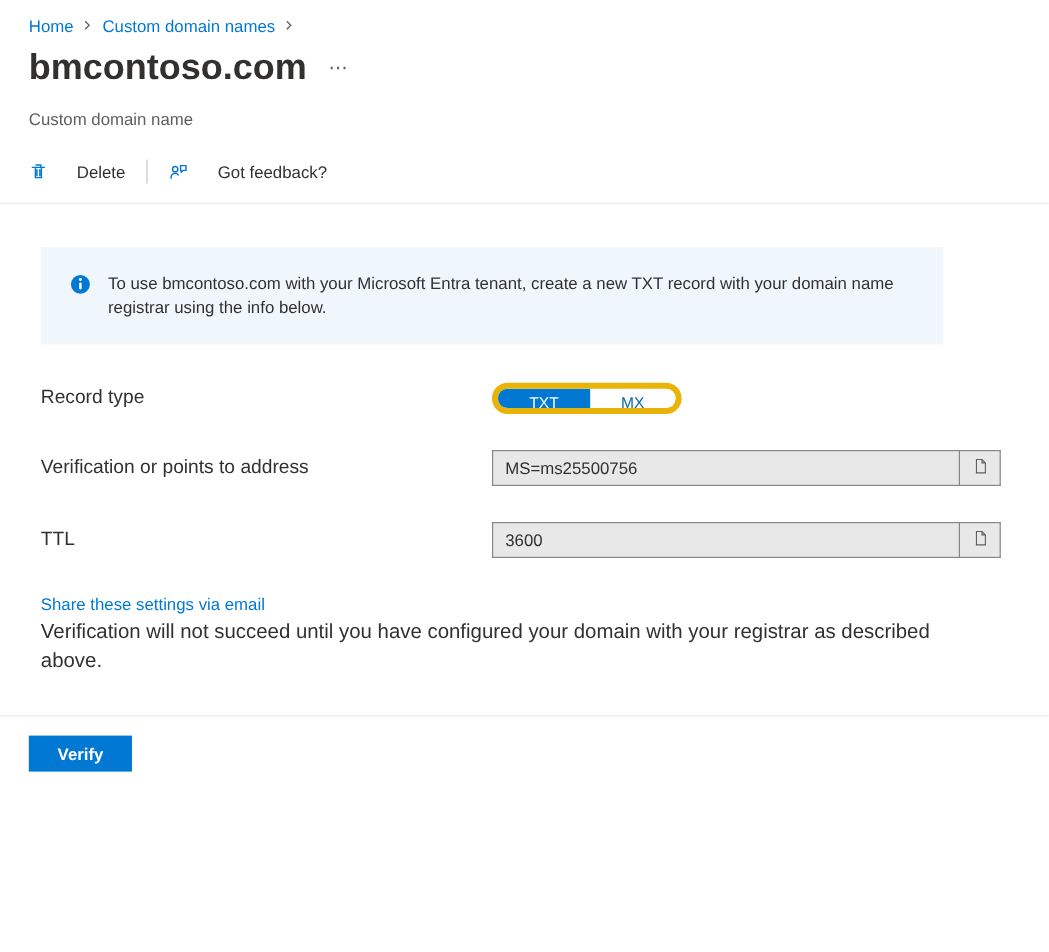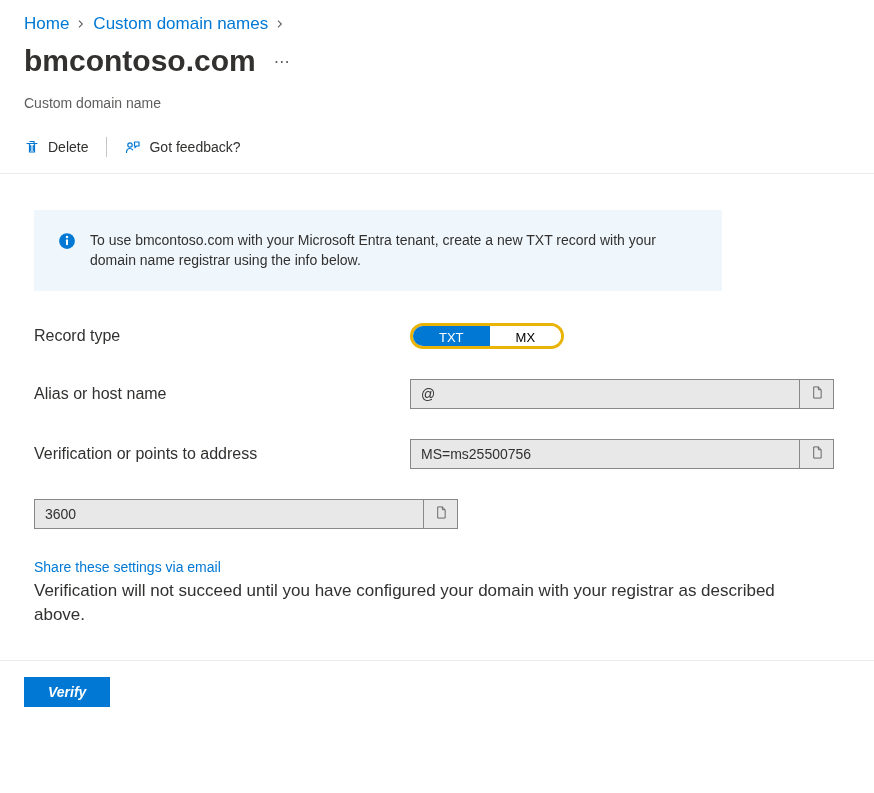--- a/index.html
+++ b/index.html
@@ -11,21 +11,21 @@
       width: 874px;
       padding: 0;
     }
 
     
     .breadcrumb {
       display: flex;
       align-items: center;
       gap: 8px;
       padding: 14px 24px 10px 24px;
-      font-size: 17px;
+      font-size: 14px;
     }
     .breadcrumb a {
       color: #0078d4;
       text-decoration: none;
       cursor: pointer;
     }
     .breadcrumb-sep {
       color: #605e5c;
       font-size: 11px;
     }
@@ -60,21 +60,21 @@
     
     .toolbar {
       display: flex;
       align-items: center;
       padding: 20px 24px 14px 24px;
       gap: 0;
     }
     .toolbar-btn {
       display: flex;
       align-items: center;
-      gap: 8px;
+      gap: 24px;
       background: none;
       border: none;
       font-size: 14px;
       color: #323130;
       cursor: pointer;
       padding: 4px 0;
       font-family: inherit;
     }
     .toolbar-divider {
       width: 1px;
@@ -103,21 +103,21 @@
       padding: 36px 24px 0 0;
     }
 
     
     .info-banner {
       background: #eff6fc;
       display: flex;
       gap: 14px;
       padding: 20px 24px;
       margin: 0 0 32px 34px;
-      width: 688px;
+      width: 752px;
     }
     .info-icon {
       flex: 0 0 auto;
       width: 18px;
       height: 18px;
       margin-top: 2px;
     }
     .info-text {
       font-size: 14px;
       color: #323130;
@@ -132,34 +132,34 @@
     }
     .form-label {
       width: 376px;
       font-size: 16px;
       color: #323130;
     }
 
     
     .segmented {
       display: inline-flex;
-      border: 3px solid #eab308;
+      border: 5px solid #eab308;
       border-radius: 14px;
       overflow: hidden;
       height: 26px;
     }
     .segmented-opt {
       border: none;
       background: #fff;
       padding: 0 26px;
       font-size: 13px;
       font-family: inherit;
       cursor: pointer;
       line-height: 24px;
-      color: #000000;
+      color: #0369a1;
     }
     .segmented-opt.active {
       background: #0078d4;
       color: #fff;
     }
 
     
     .ro-field {
       display: flex;
       align-items: stretch;
@@ -212,21 +212,20 @@
     }
     .primary-btn {
       background: #0078d4;
       color: #fff;
       border: none;
       font-size: 14px;
       font-weight: 600;
       padding: 7px 24px;
       cursor: pointer;
       font-family: inherit;
-      font-style: italic;
     }
   </style>
 </head>
 <body>
 
 <nav class="breadcrumb">
   <a>Home</a>
   <span class="breadcrumb-sep">
     <svg width="8" height="8" viewBox="0 0 8 12">
         <path d="M1 1 L6 6 L1 11" stroke="#605e5c" stroke-width="1.6" fill="none"></path>
@@ -286,49 +285,37 @@
   </div>
 
   <div class="form-row">
     <div class="form-label">Record type</div>
     <div class="segmented">
       <button class="segmented-opt active">TXT</button>
       <button class="segmented-opt">MX</button>
     </div>
   </div>
 
-  <div class="form-row">
-    <div class="form-label">Alias or host name</div>
-    <div class="ro-field">
-      <input class="ro-input" readonly="" value="@" style="">
-      <button class="ro-copy">
-        <span>
-          <svg width="13" height="15" viewBox="0 0 14 16">
-            <path d="M4 2 H9 L12 5 V14 H4 Z M9 2 V5 H12" stroke="#605e5c" stroke-width="1" fill="none"></path>
-          </svg>
-        </span>
-      </button>
-    </div>
-  </div>
 
   <div class="form-row">
     <div class="form-label">Verification or points to address</div>
     <div class="ro-field">
       <input class="ro-input" readonly="" value="MS=ms25500756" style="">
       <button class="ro-copy">
         <span>
           <svg width="13" height="15" viewBox="0 0 14 16">
             <path d="M4 2 H9 L12 5 V14 H4 Z M9 2 V5 H12" stroke="#605e5c" stroke-width="1" fill="none"></path>
           </svg>
         </span>
       </button>
     </div>
   </div>
 
   <div class="form-row">
+    <div class="form-label">TTL</div>
     <div class="ro-field">
       <input class="ro-input" readonly="" value="3600" style="">
       <button class="ro-copy">
         <span>
           <svg width="13" height="15" viewBox="0 0 14 16">
             <path d="M4 2 H9 L12 5 V14 H4 Z M9 2 V5 H12" stroke="#605e5c" stroke-width="1" fill="none"></path>
           </svg>
         </span>
       </button>
     </div>

